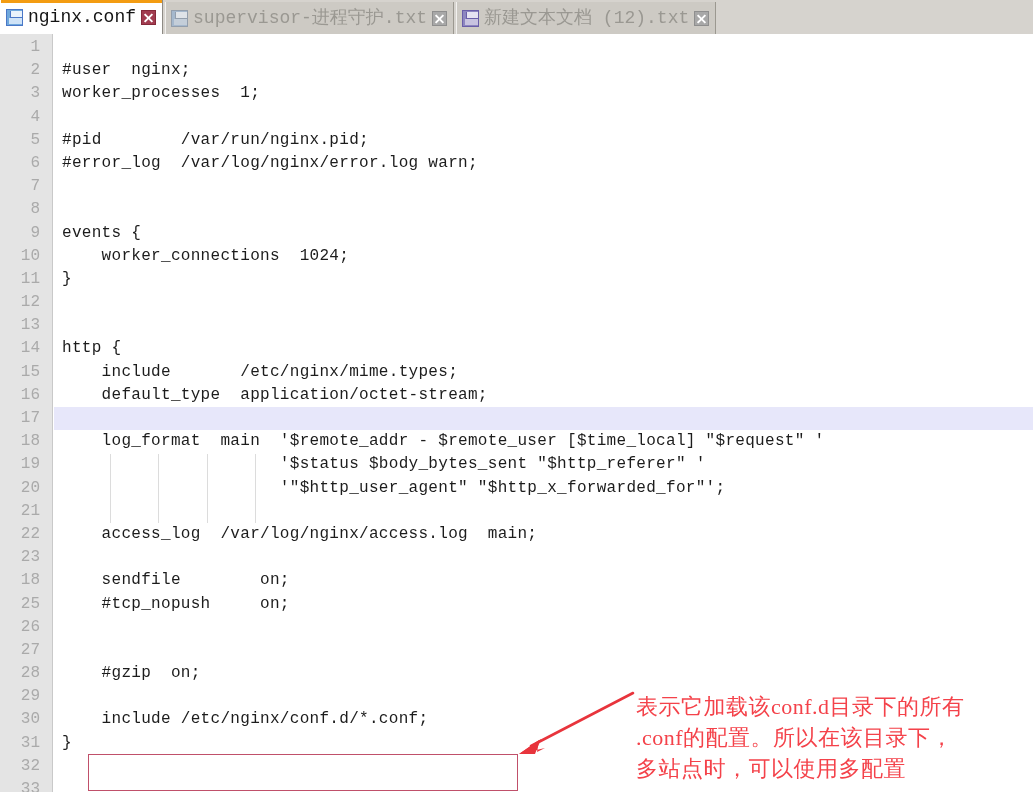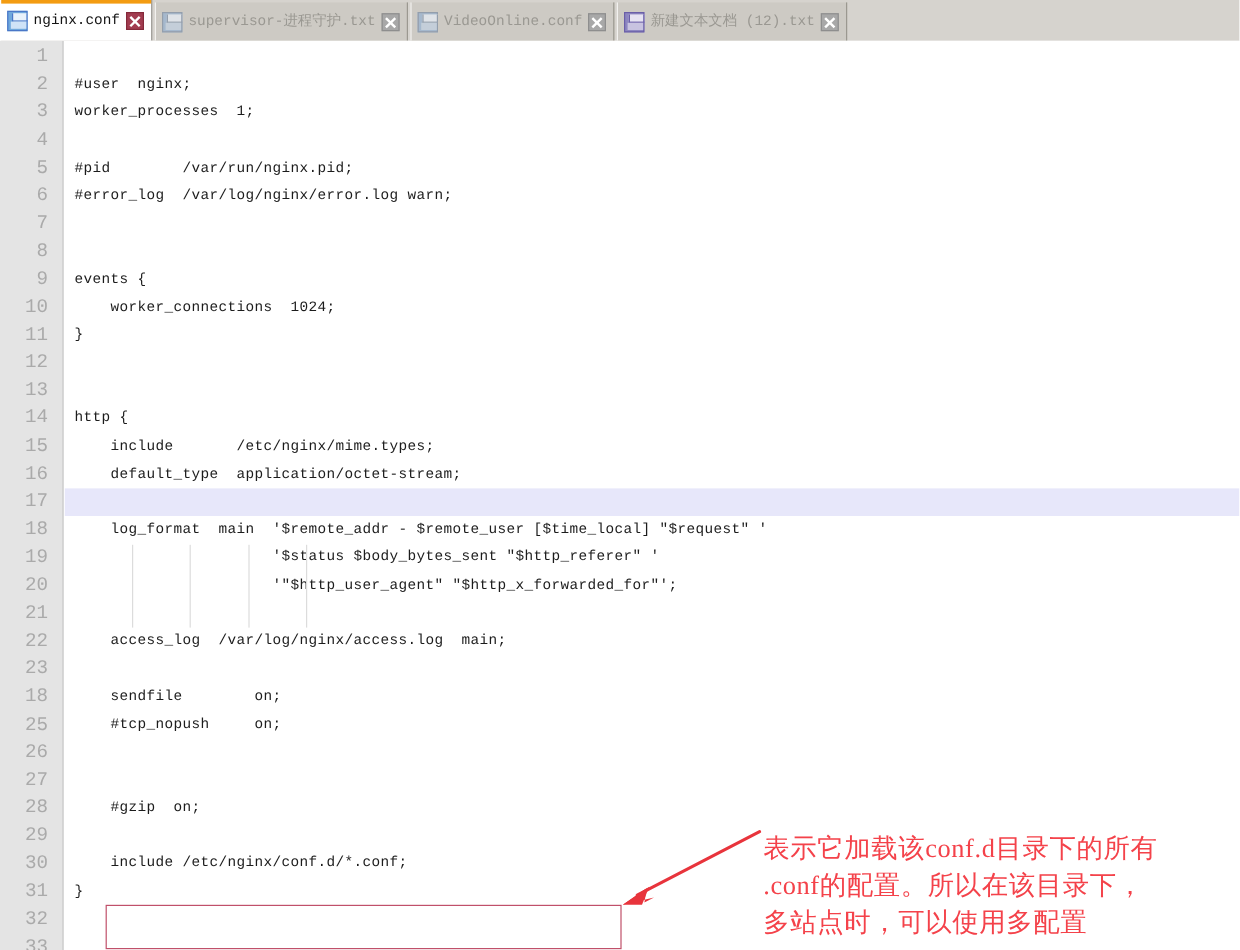--- a/index.html
+++ b/index.html
@@ -30,21 +30,21 @@
     height: 32px;
     display: flex;
     align-items: center;
     gap: 5px;
     padding: 0 6px 0 5px;
     margin-right: 2px;
     background: #cdcac4;
     border-left: 1px solid #f2f1ef;
     border-right: 1px solid #9b9890;
     font-family: "Liberation Mono", monospace;
-    font-size: 12px;
+    font-size: 18px;
     color: #9a9892;
     white-space: nowrap;
     flex: 0 0 auto;
   }
   .tab.active {
     background: #ffffff;
     color: #1a1a1a;
     border-left: 1px solid #ffffff;
     border-right: 1px solid #8d8a84;
     height: 34px;
@@ -142,21 +142,21 @@
     position: absolute;
     left: 54px; top: 2px;
     width: 979px;
     height: 756px;
   }
   .cline {
     position: relative;
     height: 23.2px;
     line-height: 23.2px;
     font-family: "Liberation Mono", monospace;
-    font-size: 12px;
+    font-size: 16px;
     color: #1c1c1c;
     white-space: pre;
     padding-left: 8px;
     letter-spacing: 0.3px;
   }
   .cline.hl {
     background: #e7e7fa;
   }
   
   #guides {
@@ -205,25 +205,20 @@
 
   <div id="tabbar">
       <div class="tab active">
         <span class="floppy"></span>
         <span class="tab-label">nginx.conf</span>
         <span class="close-x"></span>
       </div>
       <div class="tab">
         <span class="floppy dim"></span>
         <span class="tab-label">supervisor-进程守护.txt</span>
-        <span class="close-x"></span>
-      </div>
-      <div class="tab">
-        <span class="floppy dim"></span>
-        <span class="tab-label">VideoOnline.conf</span>
         <span class="close-x"></span>
       </div>
       <div class="tab">
         <span class="floppy purple"></span>
         <span class="tab-label">新建文本文档 (12).txt</span>
         <span class="close-x"></span>
       </div>
     </div>
 
   <div id="editor">

